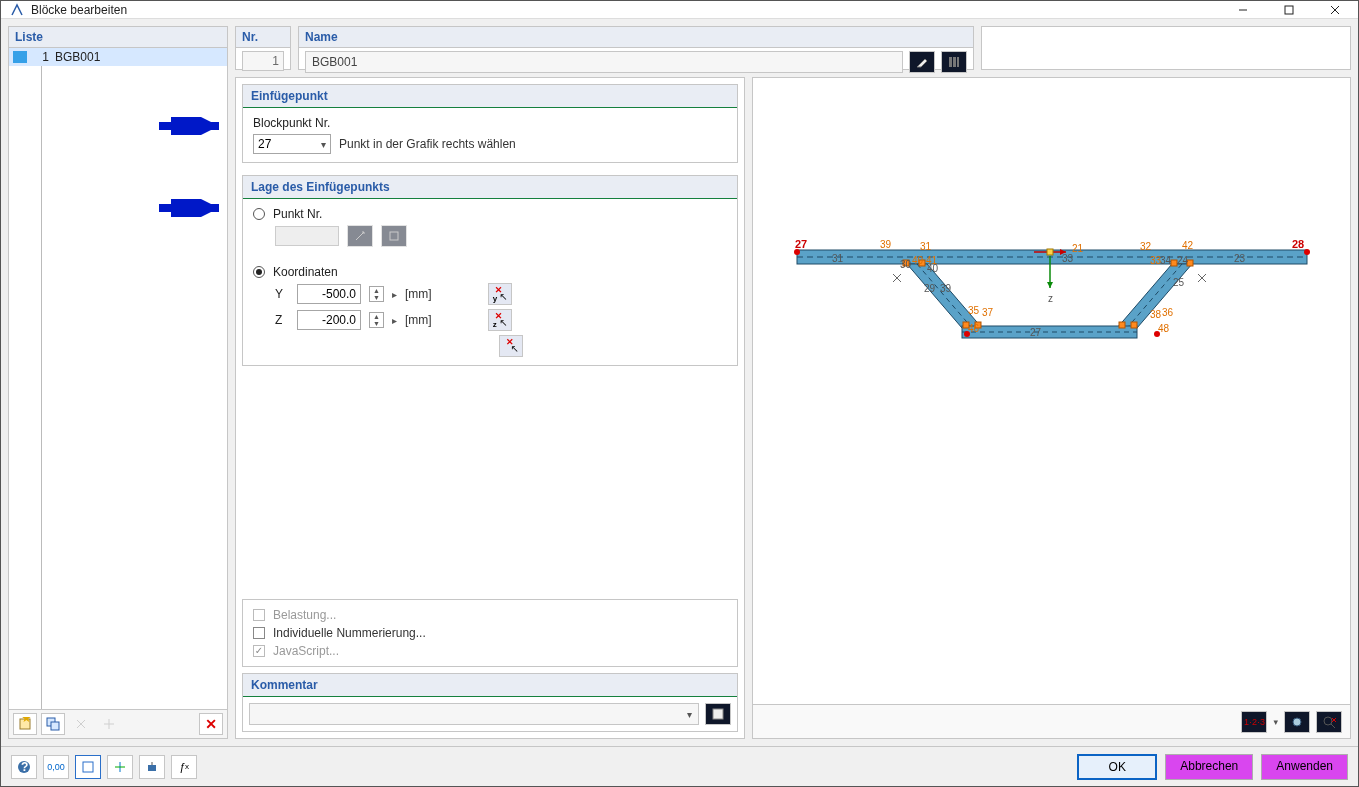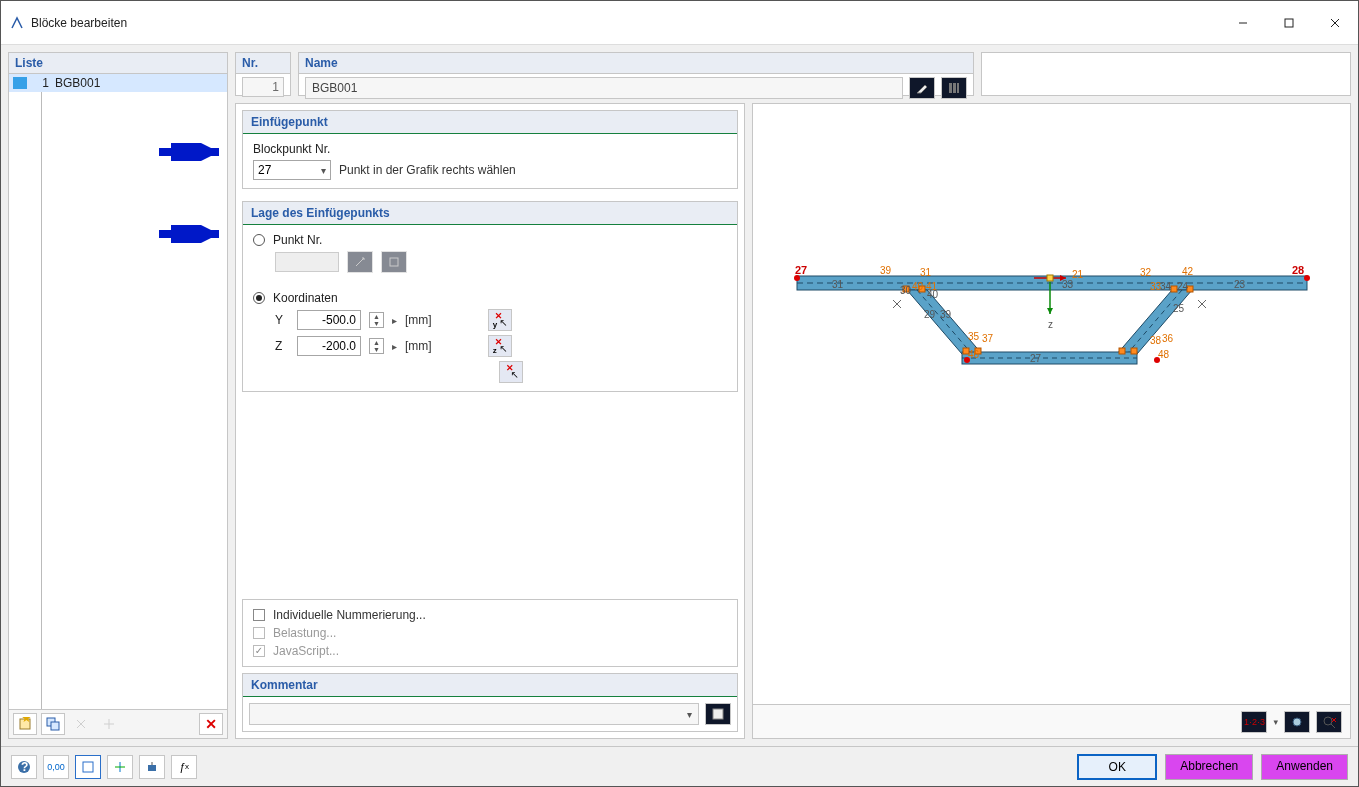--- a/index.html
+++ b/index.html
@@ -1,18 +1,18 @@
 <!DOCTYPE html>
 <html><head>
 <meta charset="utf-8">
 <style>
 * { box-sizing: border-box; font-family: "Segoe UI", Tahoma, sans-serif; font-size: 12px; }
 body { margin: 0; background: #fff; }
 .window { width: 1359px; height: 787px; border: 1px solid #555; display: flex; flex-direction: column; background: #fff; }
-.titlebar { height: 44px; display: flex; align-items: center; padding: 0 0 0 8px; border-bottom: 1px solid #ddd; justify-content: space-between; }
+.titlebar { height: 18px; display: flex; align-items: center; padding: 0 0 0 8px; border-bottom: 1px solid #ddd; justify-content: space-between; }
 .titlebar-icon { width: 16px; height: 16px; margin-right: 6px; display:inline-flex; align-items:center; justify-content:center; color:#2a5ca8; font-weight:bold; }
 .titlebar-title { flex: 1; color: #222; }
 .win-controls { display: flex; }
 .win-btn { width: 46px; height: 30px; display: flex; align-items: center; justify-content: center; color: #222; }
 .content { flex: 1; display: flex; background: #f0f0f0; padding: 7px; gap: 7px; overflow: hidden; }
 .list-panel { width: 220px; display: flex; flex-direction: column; background: #fff; border: 1px solid #c6c6c6; }
 .list-header { background: #e9edf4; border-bottom: 1px solid #c6c6c6; padding: 3px 6px; color: #2a5ca8; font-weight: 600; }
 .list-body { flex: 1; position: relative; }
 .list-row { display: flex; align-items: center; padding: 2px 0; }
 .list-row.selected { background: #d6e8ff; }
@@ -310,26 +310,26 @@
                     </div>
                 </div>
               </div>
             </div>
 
             <div class="spacer-flex"></div>
 
             <div class="section">
               <div class="section-body">
                 <div class="row">
+                  <span class="checkbox disabled"></span>
+                  <span class="opt-label disabled">Belastung...</span>
+                </div>
+                <div class="row">
                   <span class="checkbox"></span>
                   <span class="opt-label">Individuelle Nummerierung...</span>
-                </div>
-                <div class="row">
-                  <span class="checkbox disabled"></span>
-                  <span class="opt-label disabled">Belastung...</span>
                 </div>
                 <div class="row">
                   <span class="checkbox checked disabled"></span>
                   <span class="opt-label disabled">JavaScript...</span>
                 </div>
               </div>
             </div>
 
             <div class="section" style="margin-top:0">
               <div class="section-title">Kommentar</div>

